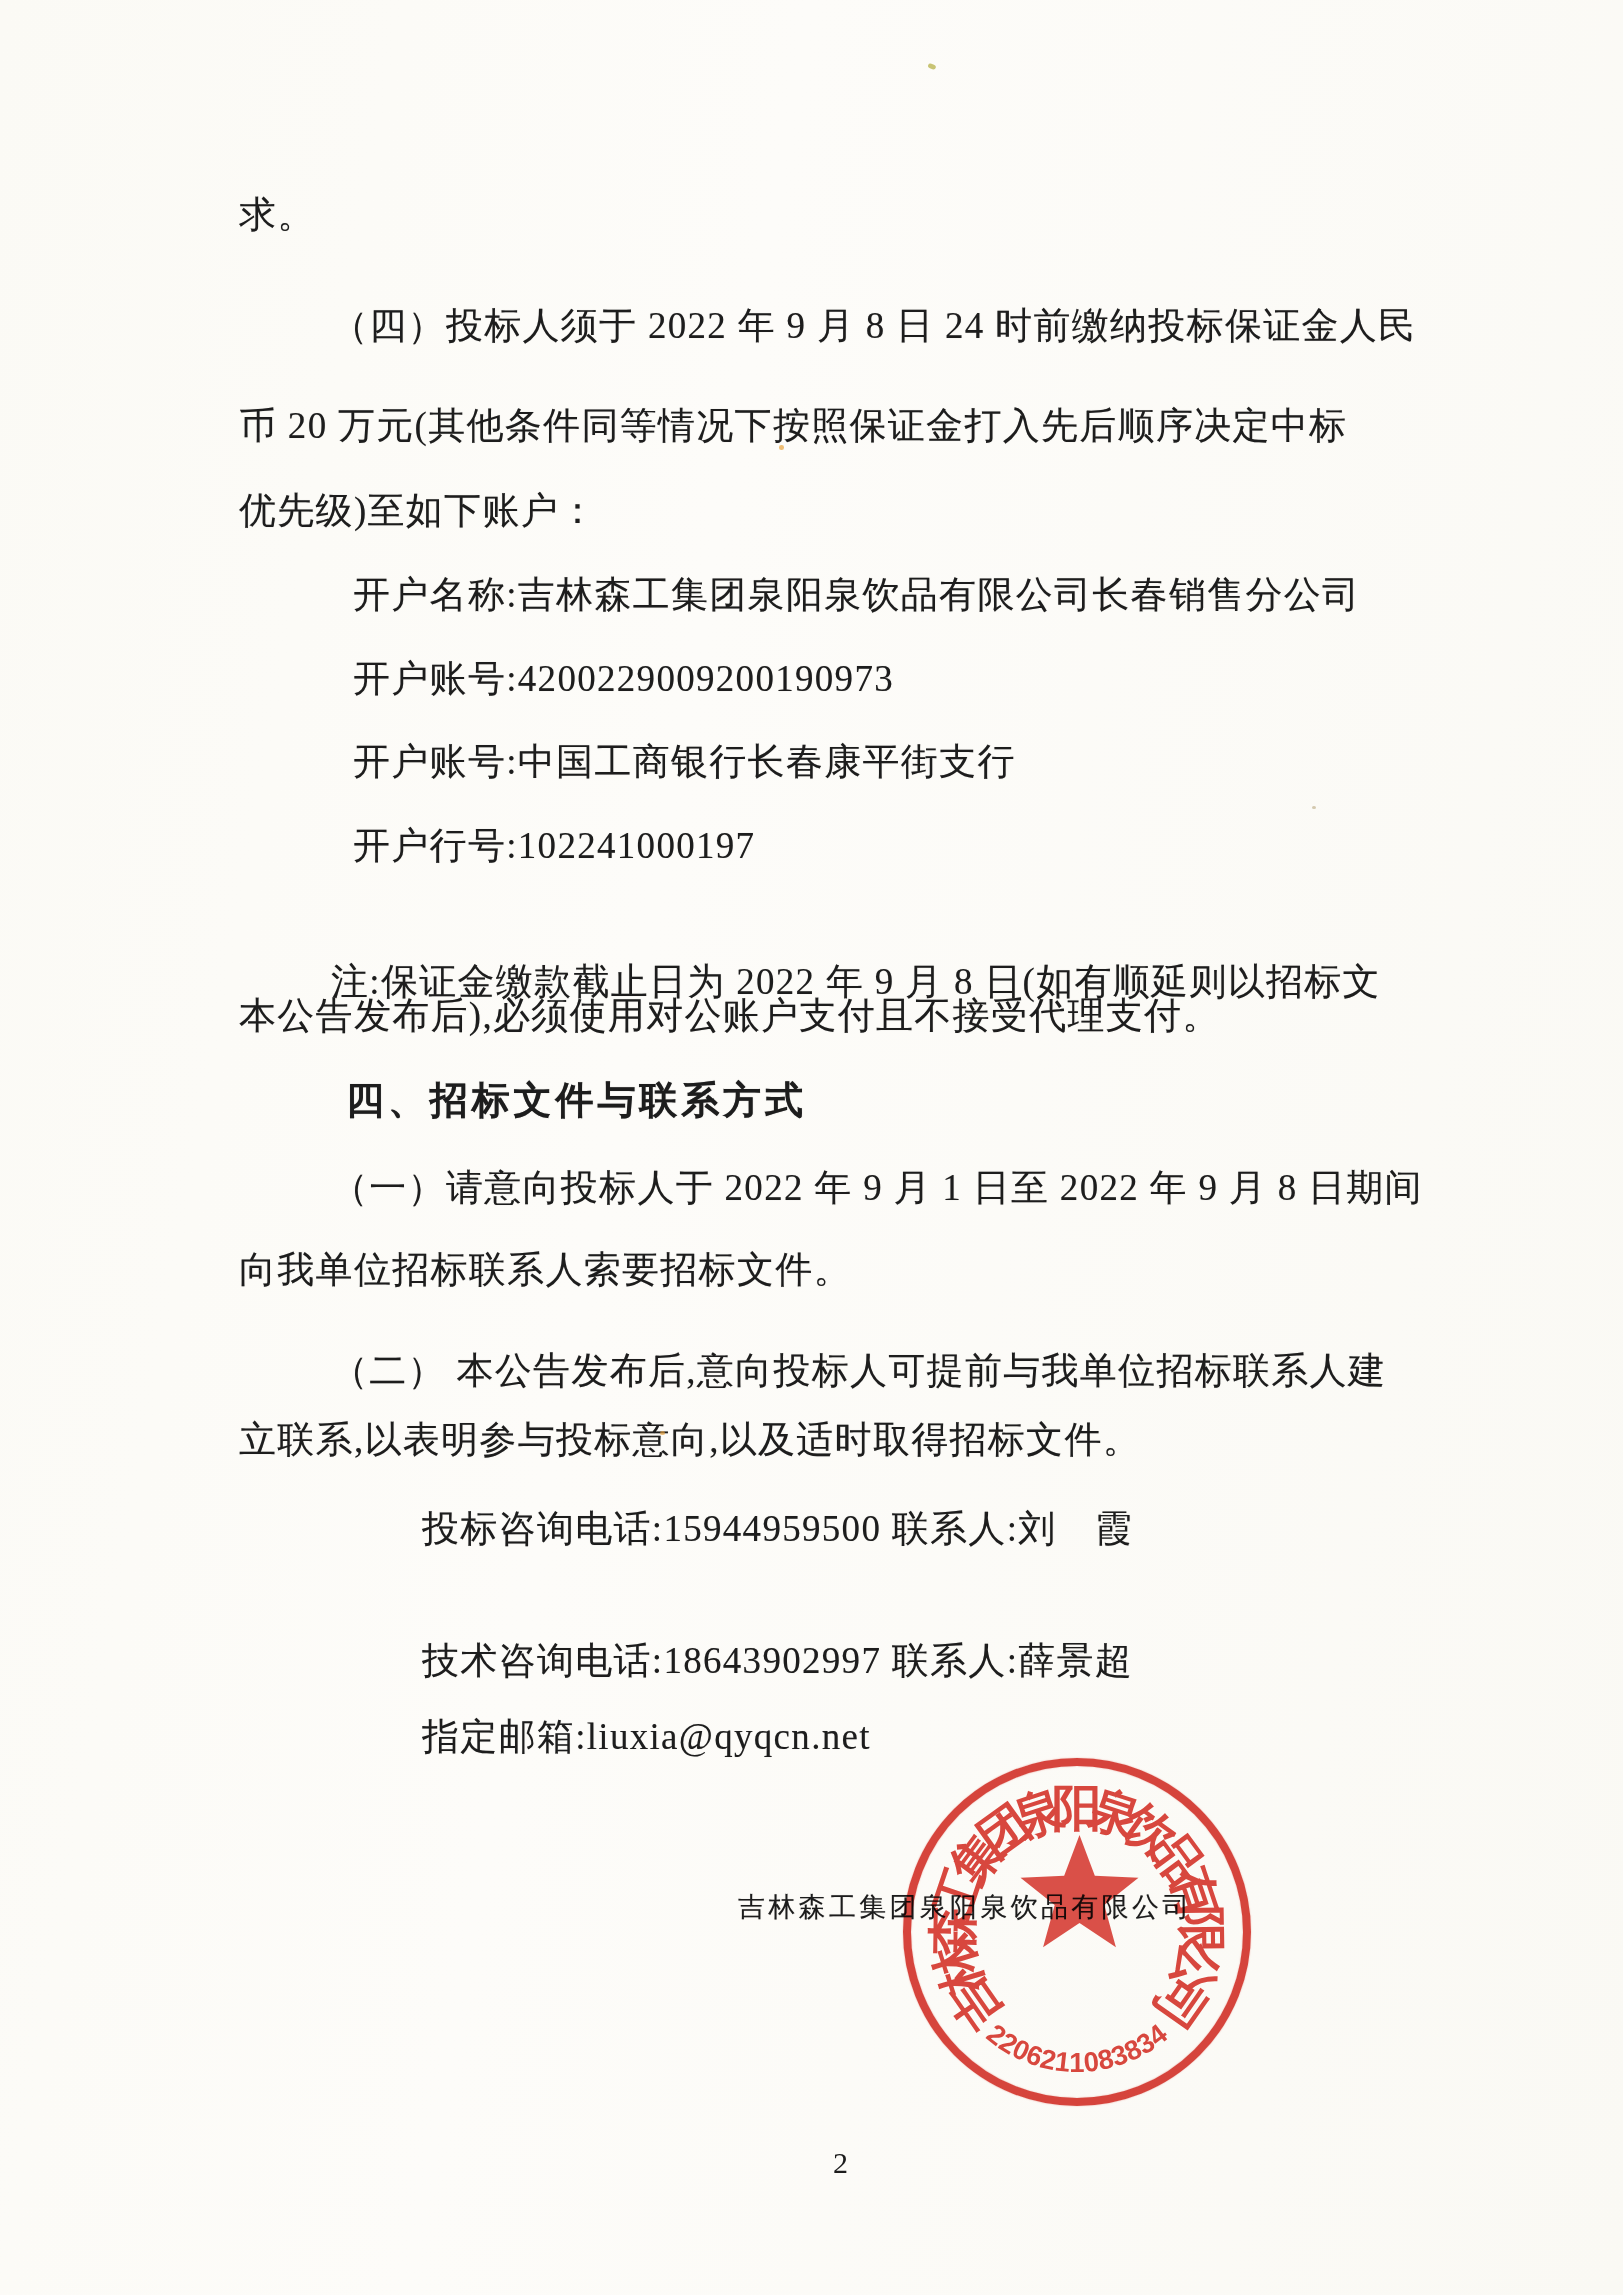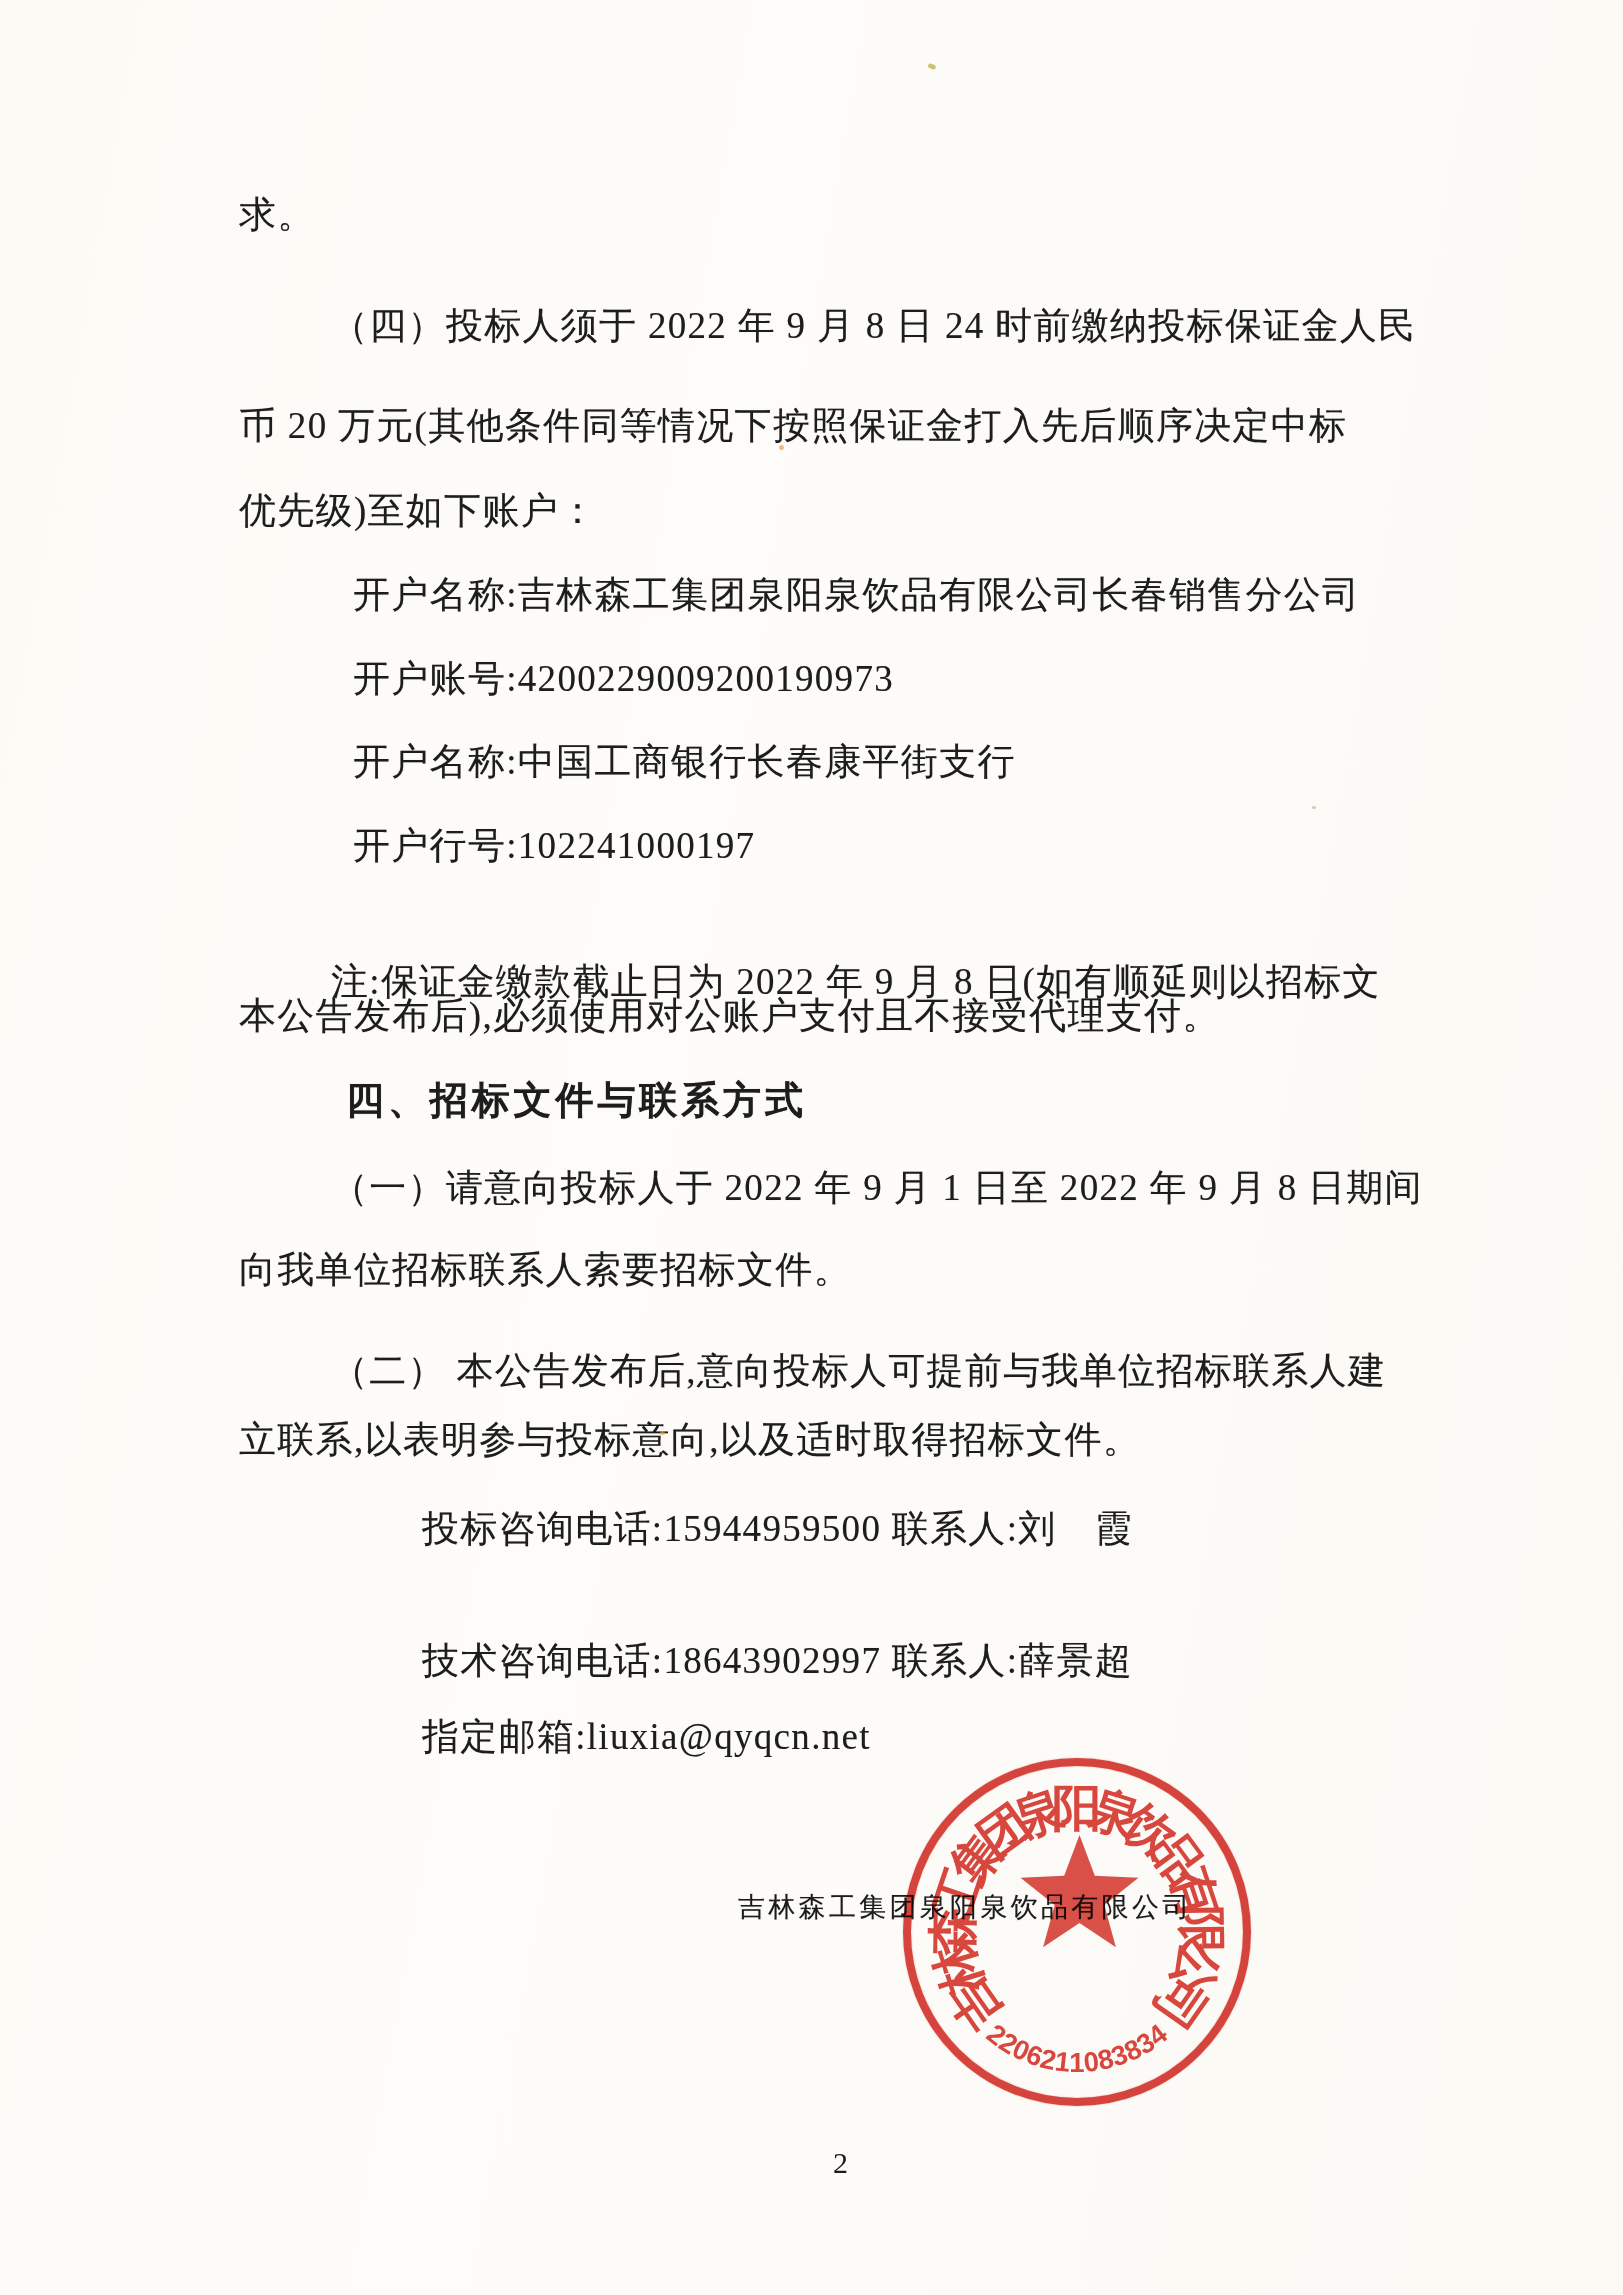--- a/index.html
+++ b/index.html
@@ -105,21 +105,21 @@
   <div class="speck s3"></div>
   <div class="speck s4"></div>
 
   <div class="body-lines">
     <div class="line flush">求。</div>
     <div class="line indent">（四）投标人须于 2022 年 9 月 8 日 24 时前缴纳投标保证金人民</div>
     <div class="line flush">币 20 万元(其他条件同等情况下按照保证金打入先后顺序决定中标</div>
     <div class="line flush">优先级)至如下账户：</div>
     <div class="line account">开户名称:吉林森工集团泉阳泉饮品有限公司长春销售分公司</div>
     <div class="line account">开户账号:4200229009200190973</div>
-    <div class="line account">开户名称:中国工商银行长春康平街支行</div>
+    <div class="line account">开户账号:中国工商银行长春康平街支行</div>
     <div class="line account">开户行号:102241000197</div>
     <div class="line indent">注:保证金缴款截止日为 2022 年 9 月 8 日(如有顺延则以招标文</div>
     <div class="line flush">本公告发布后),必须使用对公账户支付且不接受代理支付。</div>
     <div class="line heading">四、招标文件与联系方式</div>
     <div class="line indent">（一）请意向投标人于 2022 年 9 月 1 日至 2022 年 9 月 8 日期间</div>
     <div class="line flush">向我单位招标联系人索要招标文件。</div>
     <div class="line indent">（二） 本公告发布后,意向投标人可提前与我单位招标联系人建</div>
     <div class="line flush">立联系,以表明参与投标意向,以及适时取得招标文件。</div>
     <div class="line contact">投标咨询电话:15944959500 联系人:刘　霞</div>
     <div class="line contact">技术咨询电话:18643902997 联系人:薛景超</div>

